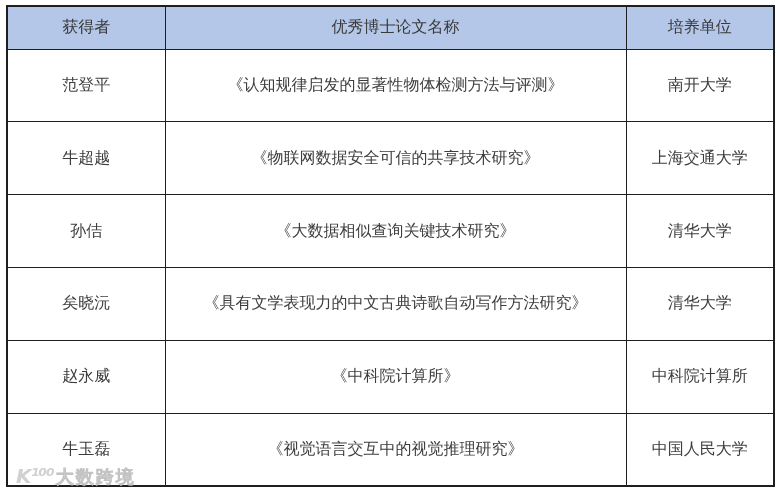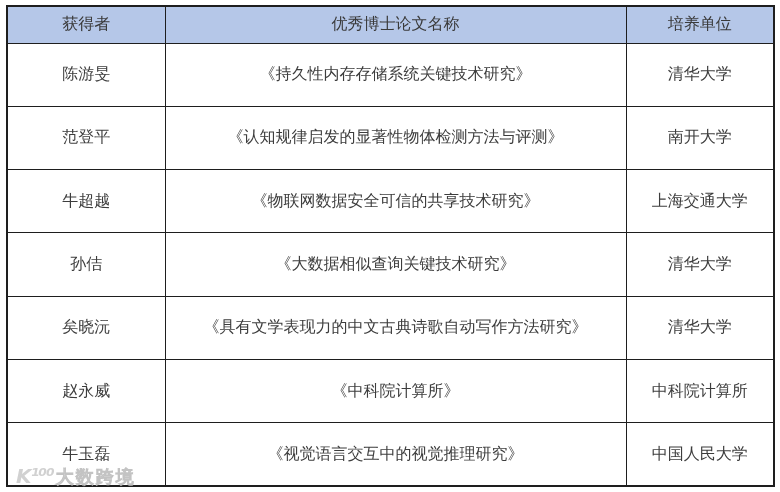--- a/index.html
+++ b/index.html
@@ -30,21 +30,21 @@
     border: 1px solid #1e1e1e;
     text-align: center;
     vertical-align: middle;
     color: #3d3d3d;
     font-size: 16px;
     font-weight: 400;
     padding: 0 4px;
     white-space: nowrap;
     overflow: hidden;
   }
-  table.award-table thead tr { height: 37px; }
+  table.award-table thead tr { height: 43px; }
   table.award-table thead th {
     background: #b5c7e8;
     color: #3a3a3a;
     font-weight: 400;
   }
   table.award-table tbody tr { height: 44px; background: #ffffff; }
   .watermark {
     position: absolute;
     left: 16px; bottom: 3px;
     display: flex;
@@ -81,25 +81,20 @@
     </colgroup>
     <thead>
       <tr>
         <th>获得者</th>
         <th>优秀博士论文名称</th>
         <th>培养单位</th>
       </tr>
     </thead>
     <tbody id="table-body">
         <tr>
-          <td>陈游旻</td>
-          <td>《持久性内存存储系统关键技术研究》</td>
-          <td>清华大学</td>
-        </tr>
-        <tr>
           <td>范登平</td>
           <td>《认知规律启发的显著性物体检测方法与评测》</td>
           <td>南开大学</td>
         </tr>
         <tr>
           <td>牛超越</td>
           <td>《物联网数据安全可信的共享技术研究》</td>
           <td>上海交通大学</td>
         </tr>
         <tr>

